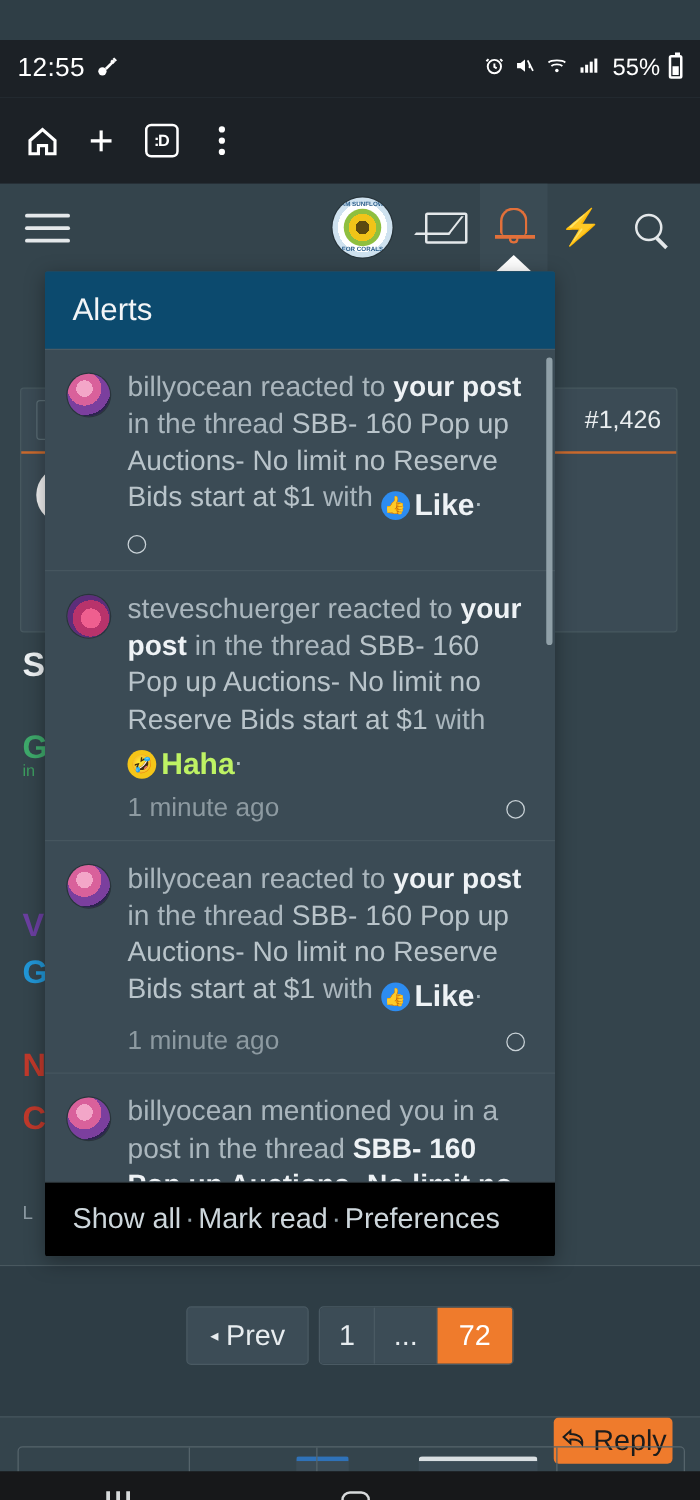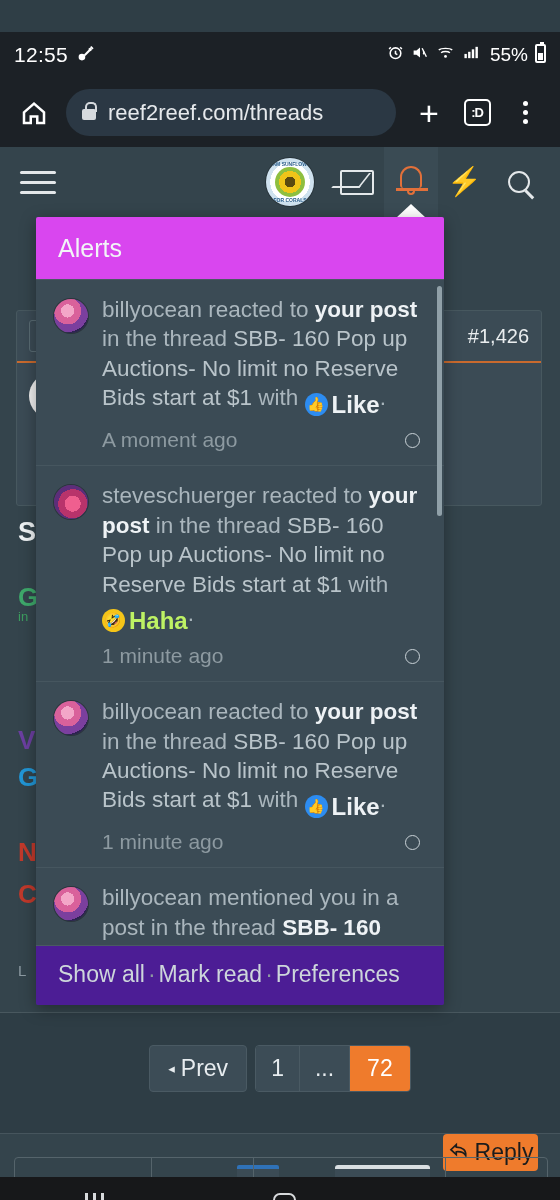--- a/index.html
+++ b/index.html
@@ -238,21 +238,21 @@
   .tablebox div:last-child { border-right:none; }
 
   
   .alerts {
     position: absolute; left: 36px; top: 185px; width: 408px;
     background: #3b4b55; border-radius: 2px;
     box-shadow: 0 4px 16px rgba(0,0,0,.35);
     overflow: hidden;
   }
   .alerts-head {
-    background: #d946ef; padding: 17px 22px 16px 22px;
+    background: #0c4a6e; padding: 17px 22px 16px 22px;
     color: #f2f5f7; font-size: 25px; border-bottom: 1px solid #4a5a63;
   }
   .alerts-list { position: relative; max-height: 665px; overflow: hidden; }
   .alert {
     display: flex; gap: 14px; padding: 15px 18px 13px 18px;
     border-bottom: 1px solid #46565f;
   }
   .alert:last-child { border-bottom: none; }
   .al-av {
     width: 34px; height: 34px; border-radius: 50%; flex: none; margin-top: 4px;
@@ -290,21 +290,21 @@
   .react .bubble.haha { background: #f5c518; color: #5a3d00; }
   .react .lbl { font-weight: bold; font-size: 24px; }
   .react .lbl.like { color: #eef2f5; }
   .react .lbl.haha { color: #bef264; }
 
   .al-scroll {
     position:absolute; right: 2px; top: 6px; width: 5px; height: 230px;
     background: #90a0a8; border-radius: 3px;
   }
   .alerts-foot {
-    background: #4c1d95; border-top: 1px solid #4a5a63;
+    background: #000000; border-top: 1px solid #4a5a63;
     padding: 15px 22px 17px 22px; font-size: 23px; color: #cdd6db;
   }
   .alerts-foot a { color: #cdd6db; text-decoration: none; }
   .alerts-foot .dot { color: #8d9aa1; padding: 0 3px; }
 
   
   .androidnav {
     position: absolute; left: 0; bottom: 0; width: 560px; height: 55px;
     background: #17181a; display: flex; align-items: center; justify-content: space-around;
     color: #d8dadc;
@@ -377,24 +377,20 @@
       <span class="batt"></span>
     </div>
   </div>
 
   <div class="browserbar">
     <div class="bb-home">
       <svg width="30" height="30" viewBox="0 0 24 24">
           <path d="M4 11.5 12 4.5l8 7V20h-5.4v-5.2H9.4V20H4z" fill="none" stroke="#fff" stroke-width="2"></path>
         </svg>
     </div>
-    <div class="omnibox">
-      <span class="lock"></span>
-      <span class="url">reef2reef.com/threads</span>
-    </div>
     <div class="bb-btn">
       <span class="plus">+</span>
     </div>
     <div class="bb-btn">
       <span class="tabbox">:D</span>
     </div>
     <div class="bb-btn">
       <span class="dots3">
           <i></i>
           <i></i>
@@ -496,21 +492,20 @@
     <div class="alerts-list">
 
       <div class="alert">
         <span class="al-av coral-a"></span>
         <div class="al-body">
           <div class="al-text"><span>billyocean</span><span> reacted to </span><b>your post</b><span> in the thread </span><span class="thread-plain">SBB- 160 Pop up Auctions- No limit no Reserve Bids start at $1</span><span> with </span><span class="react">
                 <span class="bubble like">👍</span>
                 <span class="lbl like">Like</span>
               </span>.</div>
           <div class="al-meta">
-            <span class="al-time">A moment ago</span>
             <span class="al-unread"></span>
           </div>
         </div>
       </div>
 
       <div class="alert">
         <span class="al-av coral-b"></span>
         <div class="al-body">
           <div class="al-text"><span>steveschuerger</span><span> reacted to </span><b>your post</b><span> in the thread </span><span class="thread-plain">SBB- 160 Pop up Auctions- No limit no Reserve Bids start at $1</span><span> with </span><span class="react">
                 <span class="bubble haha">🤣</span>

